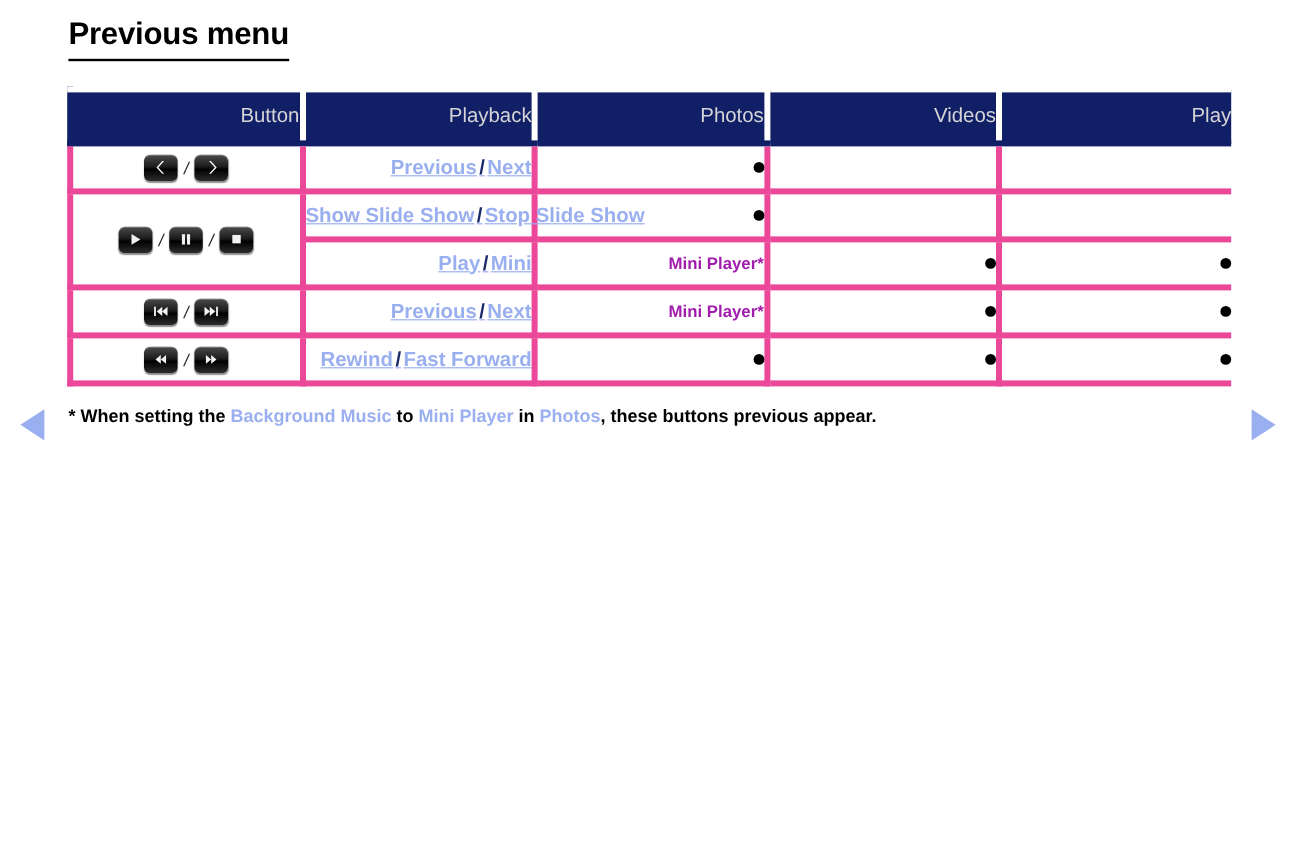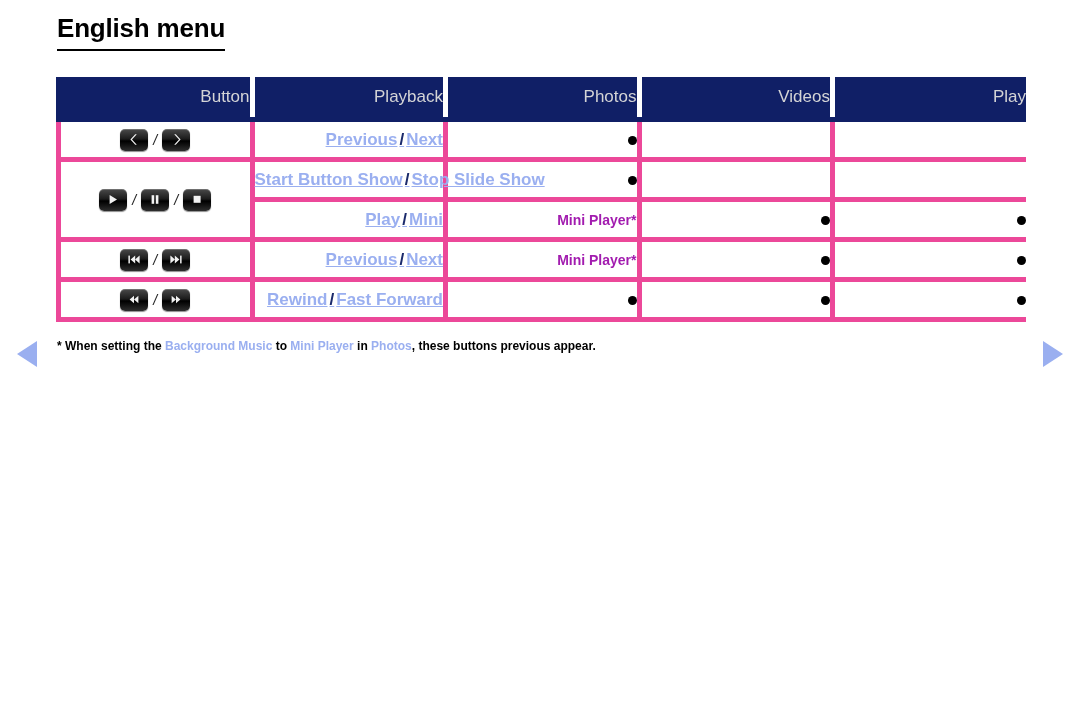--- a/index.html
+++ b/index.html
@@ -119,21 +119,21 @@
     align-items: center;
     justify-content: center;
   }
   .keybtn svg { display: block; }
 
   
   #footnote {
     position: absolute;
     left: 57px;
     top: 339px;
-    font-size: 12px;
+    font-size: 15px;
     font-weight: bold;
     color: #000000;
     white-space: nowrap;
   }
   #footnote .hl { color: #9aaff0; }
 
   .nav-arrow {
     position: absolute;
     top: 341px;
     width: 0;
@@ -159,21 +159,21 @@
     text-align: center;
     font-size: 14px;
     font-weight: bold;
     color: #000000;
     margin-top: 44px;
   }
 </style>
 </head>
 <body>
 
-<div id="page-title">English menu</div>
+<div id="page-title">Previous menu</div>
 
 <table id="playback-table">
   <thead>
     <tr>
       <th class="col-button">Button</th>
       <th class="col-operation">Playback</th>
       <th class="col-photos">Photos</th>
       <th class="col-videos">Videos</th>
       <th class="col-music">Play</th>
     </tr>
@@ -226,21 +226,21 @@
           <span class="slash">/</span>
           <span class="keybtn">
             <svg width="12" height="13" viewBox="0 0 12 13">
                 <rect x="2.6" y="2.8" width="7.0" height="7.0" fill="#f2f2f2"></rect>
               </svg>
           </span>
         </div>
       </td>
       <td class="cell-operation">
         <span class="op">
-          <span>Start Button Show</span><span class="sep">/</span><span>Stop Slide Show</span>
+          <span>Show Slide Show</span><span class="sep">/</span><span>Stop Slide Show</span>
         </span>
       </td>
       <td class="cell-photos">
         <span class="dot"></span>
       </td>
       <td class="cell-videos"></td>
       <td class="cell-music"></td>
     </tr>
 
     <tr>

